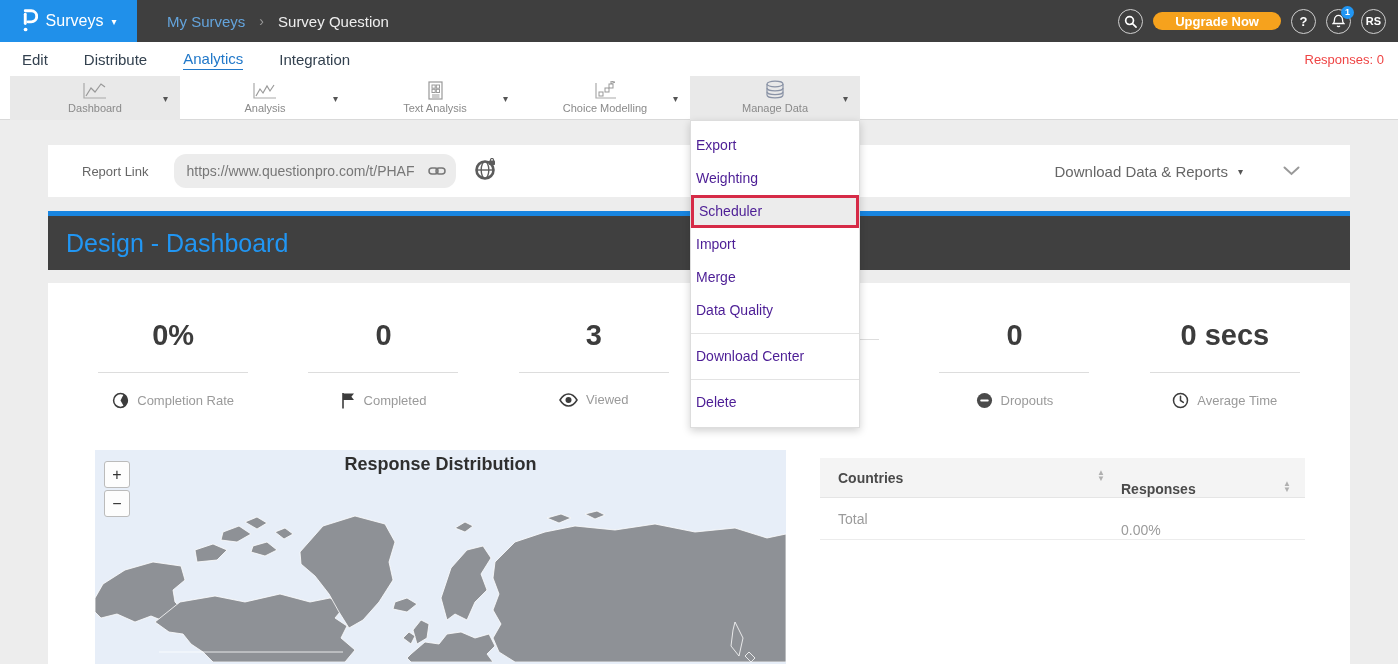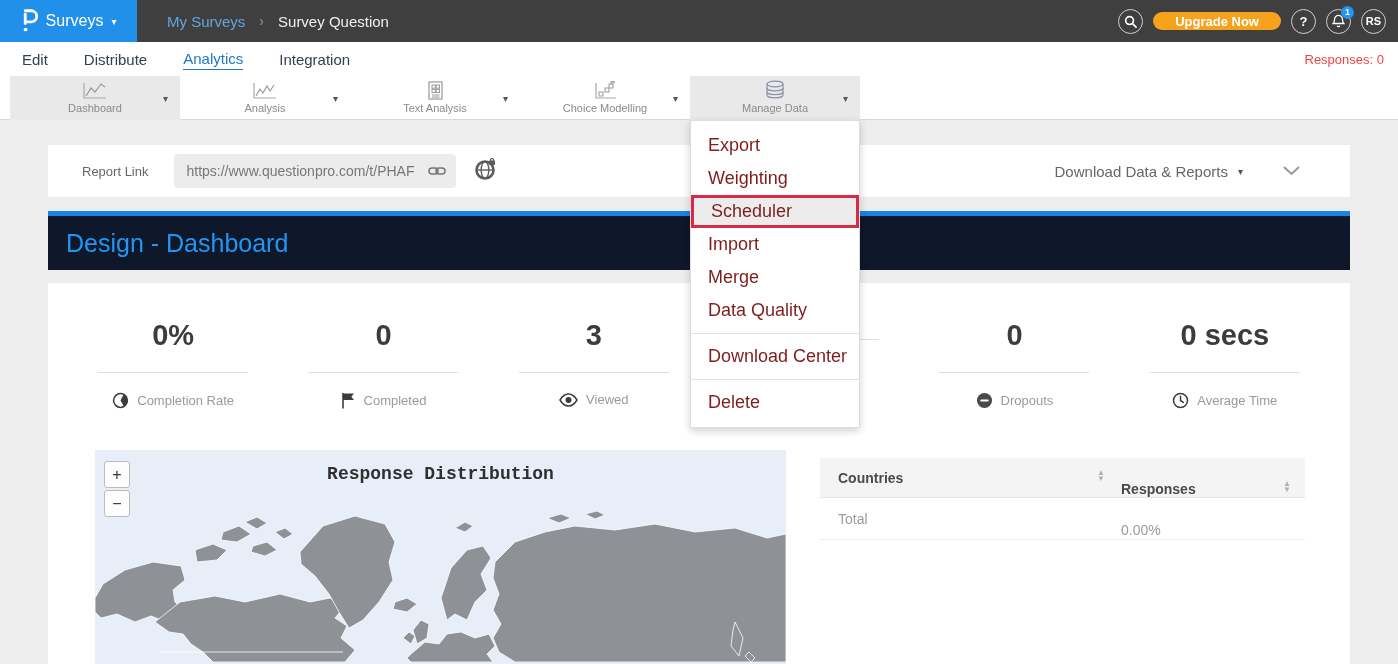--- a/index.html
+++ b/index.html
@@ -36,51 +36,51 @@
   .tool-tab { width:170px; height:44px; display:flex; flex-direction:column; align-items:center;
     justify-content:center; position:relative; cursor:pointer; }
   .tool-tab.active { background:#e9e9e9; }
   .tool-tab .t-label { font-size:11px; color:#8a8a8a; margin-top:2px; }
   .tool-tab .t-caret { position:absolute; right:12px; top:50%; transform:translateY(-50%); color:#555; font-size:10px; }
   .t-icon { height:18px; display:flex; align-items:flex-end; }
 
   
   .menu { position:absolute; left:690px; top:120px; width:170px; background:#fff;
     border:1px solid #ddd; box-shadow:0 3px 8px rgba(0,0,0,.18); padding:8px 0; z-index:60; list-style:none; }
-  .menu li.item { height:33px; line-height:33px; padding-left:17px; font-size:18px; color:#7f1d1d; cursor:pointer; }
+  .menu li.item { height:33px; line-height:33px; padding-left:5px; font-size:14px; color:#4c1d95; cursor:pointer; }
   .menu li.item.highlighted { border:3px solid #d62b47; background:#ececec; line-height:27px; }
   .menu li.divider { height:1px; background:#e3e3e3; margin:6px 0; }
 
   
   .content { padding:0 48px; }
   .report-card { margin-top:25px; height:52px; background:#fff; display:flex; align-items:center; padding:0 50px 0 34px; }
   .report-label { font-size:13px; color:#666; }
-  .report-input { width:282px; height:34px; background:#ececec; border-radius:4px; margin-left:26px;
+  .report-input { width:282px; height:34px; background:#ececec; border-radius:12px; margin-left:26px;
     display:flex; align-items:center; padding:0 10px 0 12px; cursor:text; }
   .report-url { font-size:14px; color:#777; white-space:nowrap; overflow:hidden; flex:1; }
   .globe-wrap { margin-left:18px; cursor:pointer; }
   .report-right { margin-left:auto; display:flex; align-items:center; gap:40px; }
   .dl-reports { font-size:15px; color:#666; cursor:pointer; display:flex; align-items:center; gap:10px; }
   .dl-reports .caret { color:#555; }
   .collapse-chevron { cursor:pointer; }
 
   .blue-rule { margin-top:14px; height:5px; background:#1885e0; }
-  .title-card { height:54px; background:#0f172a; display:flex; align-items:center; padding-left:18px; }
+  .title-card { height:54px; background:#404040; display:flex; align-items:center; padding-left:18px; }
   .page-title { color:#2196f3; font-size:25px; font-weight:500; }
 
   .main-card { margin-top:13px; background:#fff; padding-bottom:0; }
   .stats-row { display:grid; grid-template-columns:repeat(6,1fr); padding:36px 20px 0 20px; height:165px; }
   .stat { text-align:center; }
   .stat-value { font-size:29px; font-weight:bold; color:#3c3c3c; }
   .stat-divider { width:150px; border-bottom:1px solid #ddd; margin:20px auto 19px auto; }
   .stat-label { display:flex; align-items:center; justify-content:center; gap:8px; font-size:13px; color:#9a9a9a; }
 
   .bottom-row { display:flex; margin-top:2px; height:214px; overflow:hidden; padding-left:47px; }
   .map-panel { width:691px; height:260px; background:#e7eef8; position:relative; flex:none; }
-  .map-title { text-align:center; padding-top:14px; font-size:18px; font-weight:bold; color:#2f2f2f;font-family:Liberation Mono, monospace; }
+  .map-title { text-align:center; padding-top:4px; font-size:18px; font-weight:bold; color:#2f2f2f; }
   .zoom-ctrl { position:absolute; left:9px; top:11px; display:flex; flex-direction:column; gap:2px; }
   .zoom-btn { width:26px; height:27px; background:#fdfdfd; border:1px solid #bbb; border-radius:3px;
     font-size:16px; color:#333; cursor:pointer; line-height:1; }
   .map-svg { position:absolute; left:0; bottom:48px; width:691px; height:160px; }
 
   .table-panel { flex:1; margin-left:34px; margin-right:45px; padding-top:8px; }
   .tbl-header { display:flex; background:#f4f4f4; height:40px; align-items:center; padding:0 14px 0 18px;
     border-bottom:1px solid #e5e5e5; }
   .tbl-row { display:flex; height:42px; align-items:center; padding:0 14px 0 18px; border-bottom:1px solid #ececec; }
   .col-countries { flex:1; display:flex; align-items:flex-start; justify-content:space-between; padding-right:16px; }

